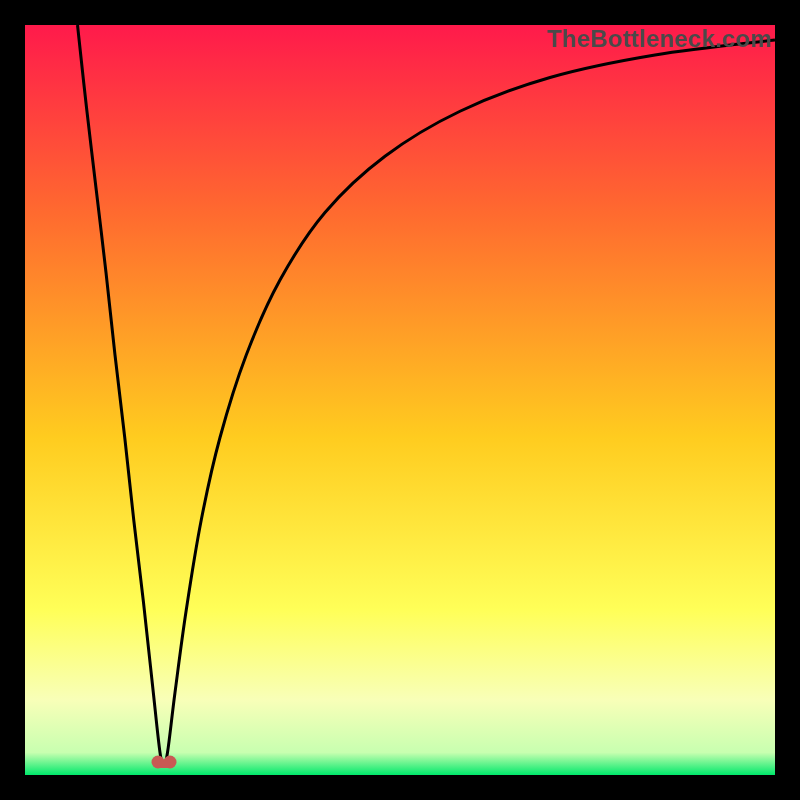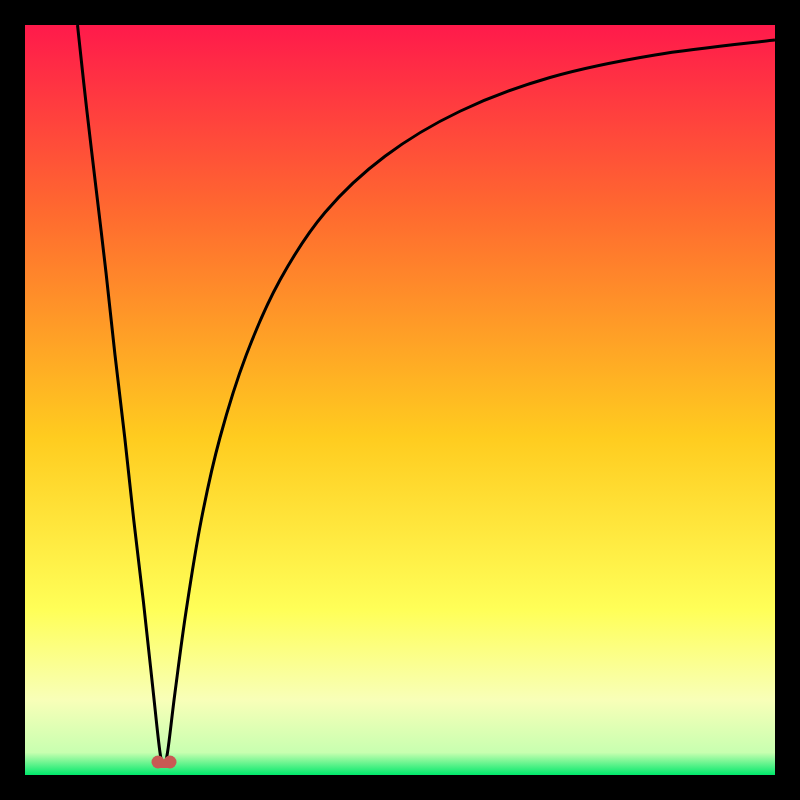--- a/index.html
+++ b/index.html
@@ -62,20 +62,21 @@
           <stop offset="55%" stop-color="#ffcc1f"></stop>
           <stop offset="78%" stop-color="#ffff58"></stop>
           <stop offset="90%" stop-color="#f8ffb8"></stop>
           <stop offset="97%" stop-color="#c8ffb0"></stop>
           <stop offset="100%" stop-color="#00e86b"></stop>
         </linearGradient>
       </defs>
       <rect x="0" y="0" width="750" height="750" fill="url(#bggrad)"></rect>
     </svg>
 
+    <div class="watermark">TheBottleneck.com</div>
 
     <svg class="curve" viewBox="0 0 750 750" preserveAspectRatio="none">
       <path id="curve-path" fill="none" stroke-width="3" stroke-linejoin="round" stroke="#000000" d="M 52.50 0.00 C 54.12 14.85, 58.12 52.80, 61.50 82.50 C 64.87 112.20, 67.74 135.30, 71.25 165.00 C 74.76 194.70, 77.63 217.80, 81.00 247.50 C 84.38 277.20, 86.63 300.30, 90.00 330.00 C 93.38 359.70, 96.38 382.80, 99.75 412.50 C 103.13 442.20, 105.37 465.30, 108.75 495.00 C 112.12 524.70, 115.13 547.80, 118.50 577.50 C 121.88 607.20, 124.53 633.00, 127.50 660.00 C 130.47 687.00, 132.97 713.33, 135.00 727.50 C 137.03 741.67, 137.40 738.75, 138.75 738.75 C 140.10 738.75, 140.47 740.33, 142.50 727.50 C 144.53 714.67, 146.63 693.15, 150.00 667.50 C 153.38 641.85, 156.53 616.05, 161.25 585.00 C 165.97 553.95, 170.18 526.05, 176.25 495.00 C 182.32 463.95, 186.90 442.20, 195.00 412.50 C 203.10 382.80, 210.45 358.35, 221.25 330.00 C 232.05 301.65, 240.83 280.65, 255.00 255.00 C 269.18 229.35, 281.10 209.78, 300.00 187.50 C 318.90 165.22, 335.70 149.47, 360.00 131.25 C 384.30 113.03, 405.30 100.42, 435.00 86.25 C 464.70 72.08, 489.90 62.63, 525.00 52.50 C 560.10 42.38, 589.50 36.75, 630.00 30.00 C 670.50 23.25, 728.40 17.70, 750.00 15.00"></path>
     </svg>
 
     <svg class="marker" id="marker-svg" width="30" height="22" style="left: 123.75px; top: 724.75px; fill: rgb(200, 90, 84);">
 
       <circle cx="9" cy="12" r="6.5"></circle>
       <circle cx="21" cy="12" r="6.5"></circle>
       <rect x="6" y="6" width="6" height="8" rx="3"></rect>

